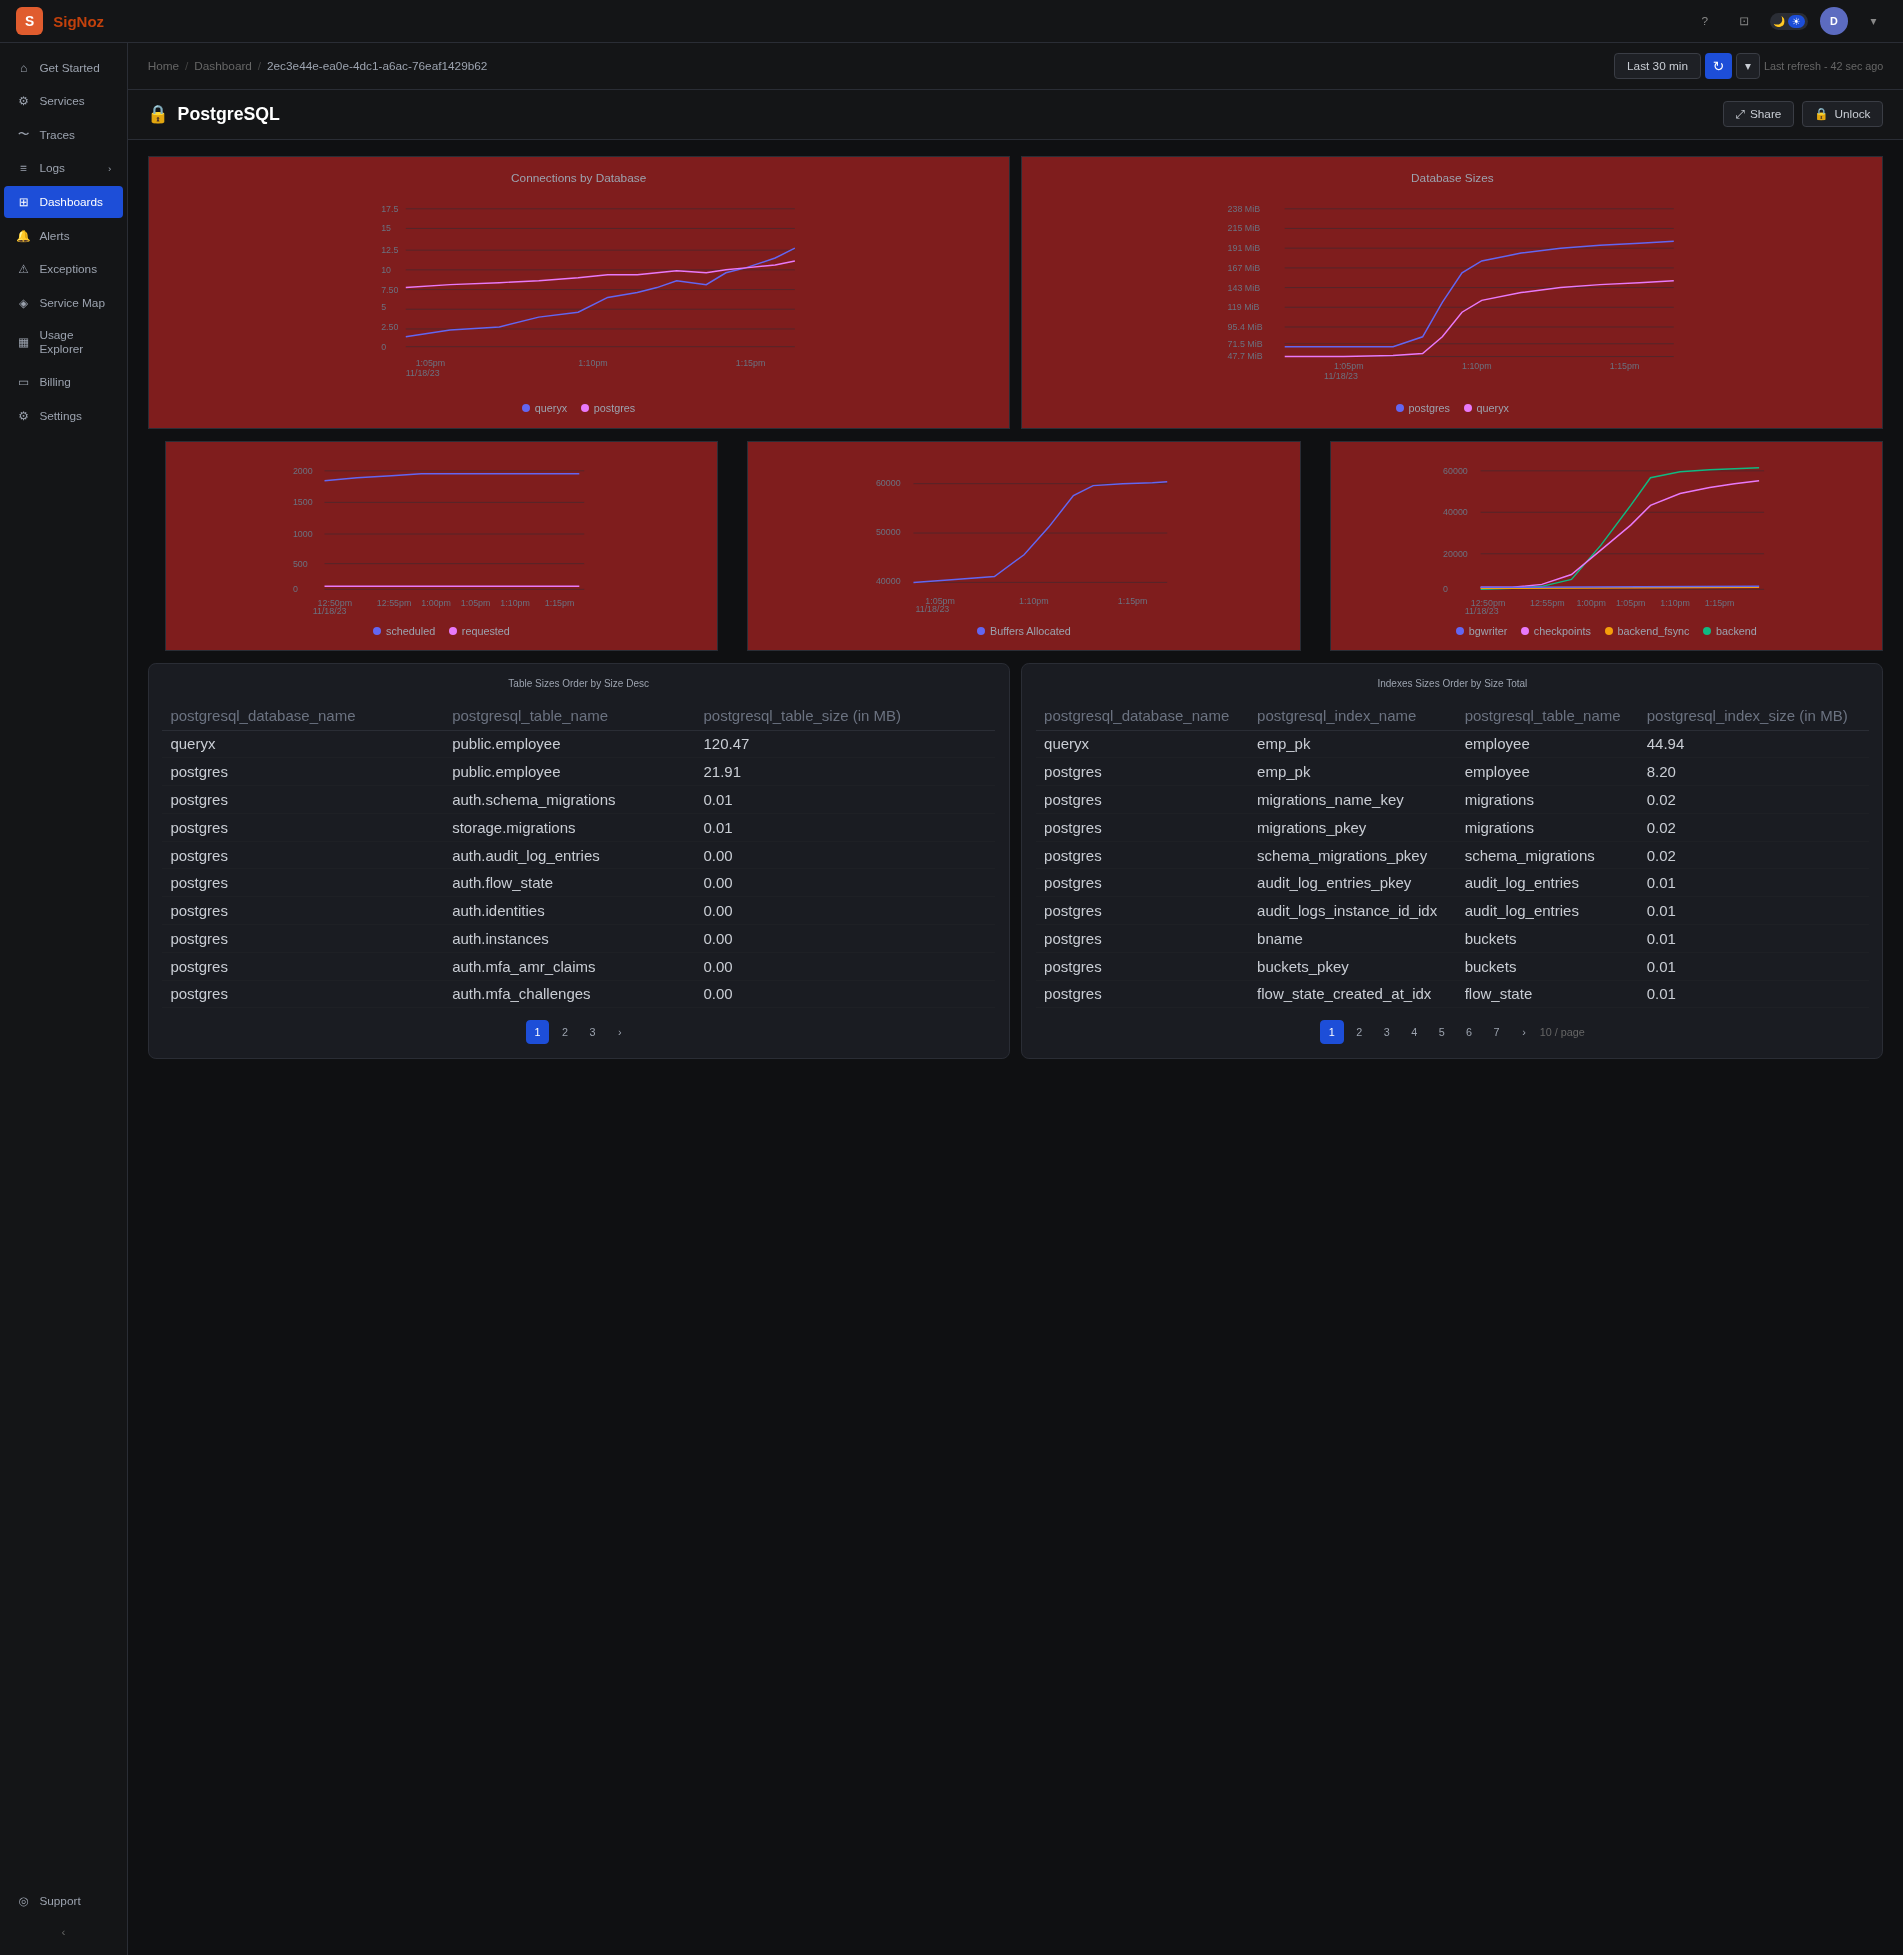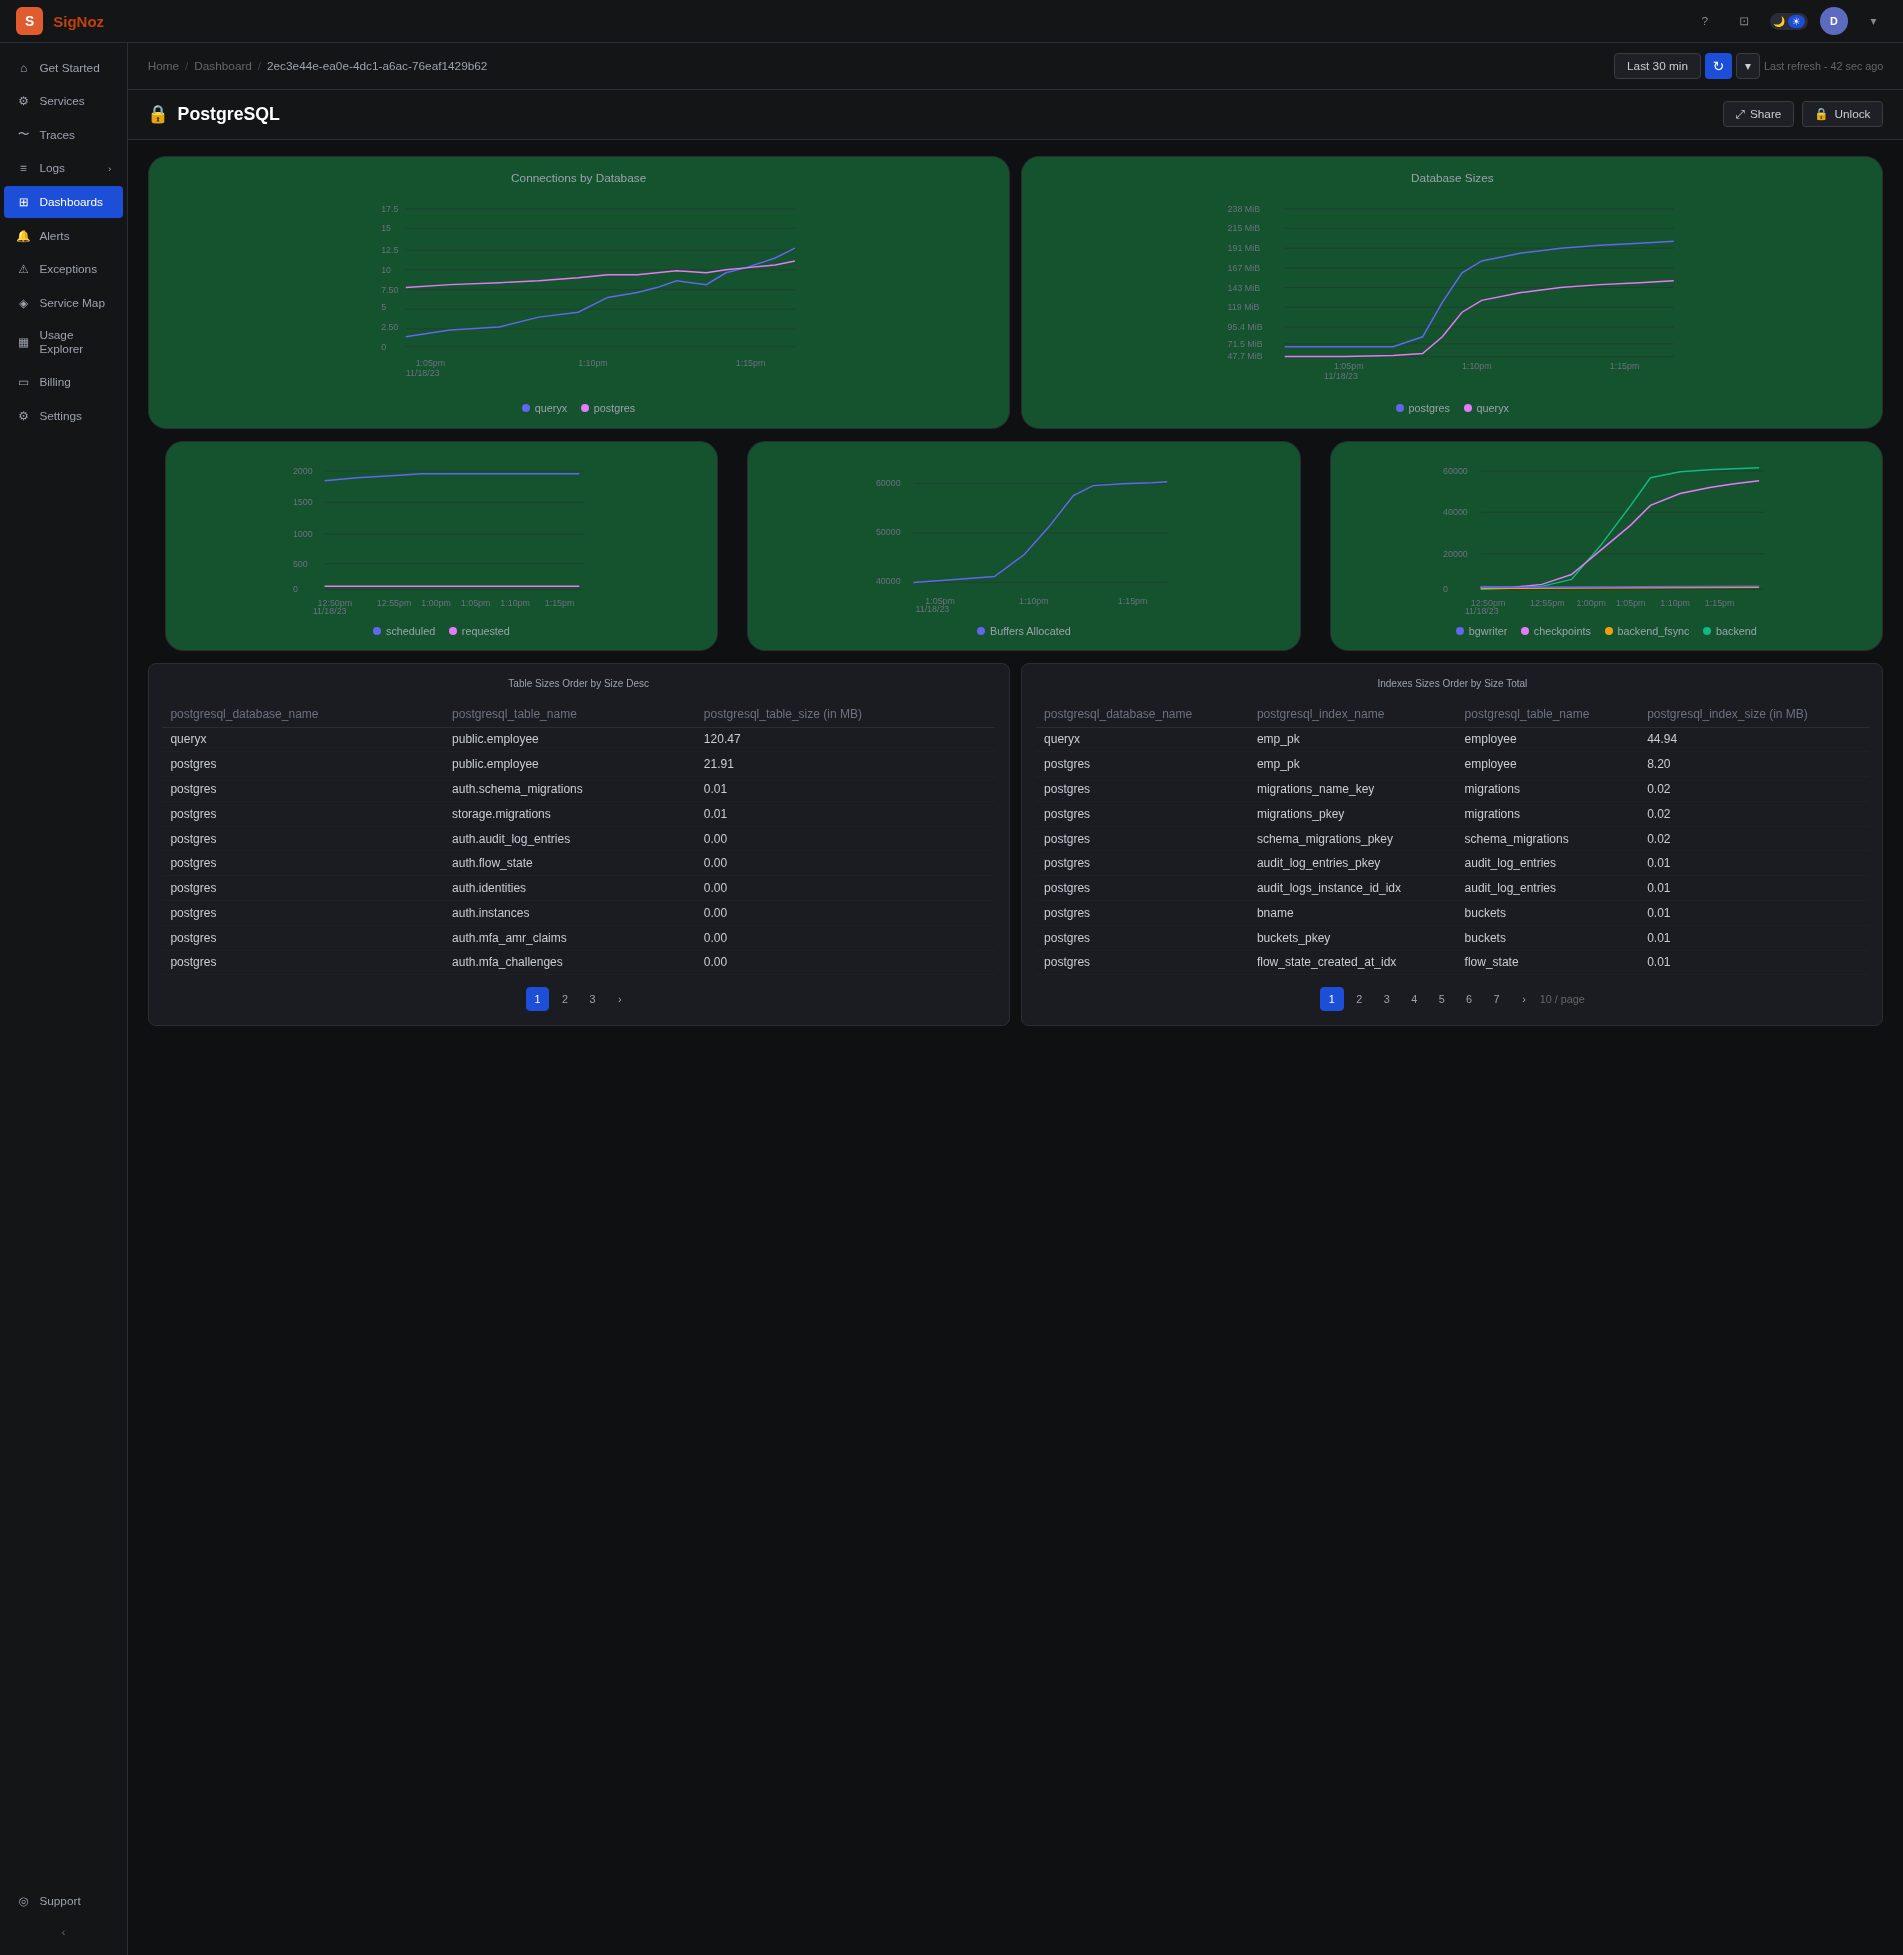--- a/index.html
+++ b/index.html
@@ -45,21 +45,21 @@
     .dashboard-header { display: flex; align-items: center; justify-content: space-between; padding: 11.8px 19.7px; border-bottom: 1px solid #2a2d35; background: #141517; }
     .dashboard-title { display: flex; align-items: center; gap: 7.9px; color: #fff; font-size: 17.7px; font-weight: 600; }
     .dashboard-actions { display: flex; gap: 7.9px; }
     .action-btn { display: flex; align-items: center; gap: 4.9px; background: #1e2025; border: 1px solid #3a3d45; color: #c9cdd4; padding: 4.9px 11.8px; border-radius: 3.9px; cursor: pointer; font-size: 11.8px; }
 
     
     .dashboard-content { padding: 15.8px 19.7px; }
 
     
     .charts-row { display: flex; gap: 11.8px; margin-bottom: 11.8px; }
-    .chart-card { background: #14532d; border: 1px solid #2a2d35; border-radius: 18px; padding: 13.8px; }
+    .chart-card { background: #7f1d1d; border: 1px solid #2a2d35; border-radius: 0; padding: 13.8px; }
     .chart-card-title { color: #9ca3af; font-size: 11.8px; text-align: center; margin-bottom: 9.9px; }
     .chart-card.connections-by-db { flex: 2.2; }
     .chart-card.total-connections { flex: 1; display: flex; flex-direction: column; }
     .chart-card.db-sizes { flex: 2.2; }
 
     .big-number { text-align: center; color: #fff; font-size: 51px; font-weight: 300; padding: 19.7px 0; }
     .section-divider { border-top: 1px solid #2a2d35; margin: 0 -13.8px; }
     .sub-section { padding-top: 9.9px; }
     .sub-title { color: #9ca3af; font-size: 11.8px; text-align: center; margin-bottom: 7.9px; }
     .sub-number { text-align: center; color: #fff; font-size: 43px; font-weight: 300; padding: 9.9px 0; }
@@ -74,21 +74,21 @@
     svg { overflow: visible; }
 
     
     .charts-row2 { display: flex; gap: 11.8px; margin-bottom: 11.8px; }
     .chart-card.medium { flex: 1; margin-left: 17px; }
 
     
     .tables-row { display: flex; gap: 11.8px; margin-bottom: 11.8px; }
     .table-card { background: #1a1c22; border: 1px solid #2a2d35; border-radius: 7.9px; padding: 13.8px; flex: 1; }
     .table-card-title { color: #9ca3af; font-size: 10px; text-align: center; margin-bottom: 11.8px; }
-    .data-table { width: 100%; border-collapse: collapse; font-size: 12px; }
+    .data-table { width: 100%; border-collapse: collapse; font-size: 15px; }
     .data-table th { color: #6b7280; font-weight: 500; padding: 5.9px 7.9px; border-bottom: 1px solid #2a2d35; text-align: left; }
     .data-table td { padding: 4.9px 7.9px; border-bottom: 1px solid #1e2025; color: #c9cdd4; }
 
     
     .pagination { display: flex; align-items: center; justify-content: center; gap: 3.9px; margin-top: 11.8px; }
     .page-btn { width: 23.6px; height: 23.6px; display: flex; align-items: center; justify-content: center; border-radius: 3.9px; cursor: pointer; font-size: 10.8px; color: #9ca3af; background: transparent; border: 1px solid transparent; }
     .page-btn.active { background: #1d4ed8; color: white; border-color: #1d4ed8; }
     .page-per { display: flex; align-items: center; gap: 3.9px; color: #666; font-size: 10.8px; }
 
     

